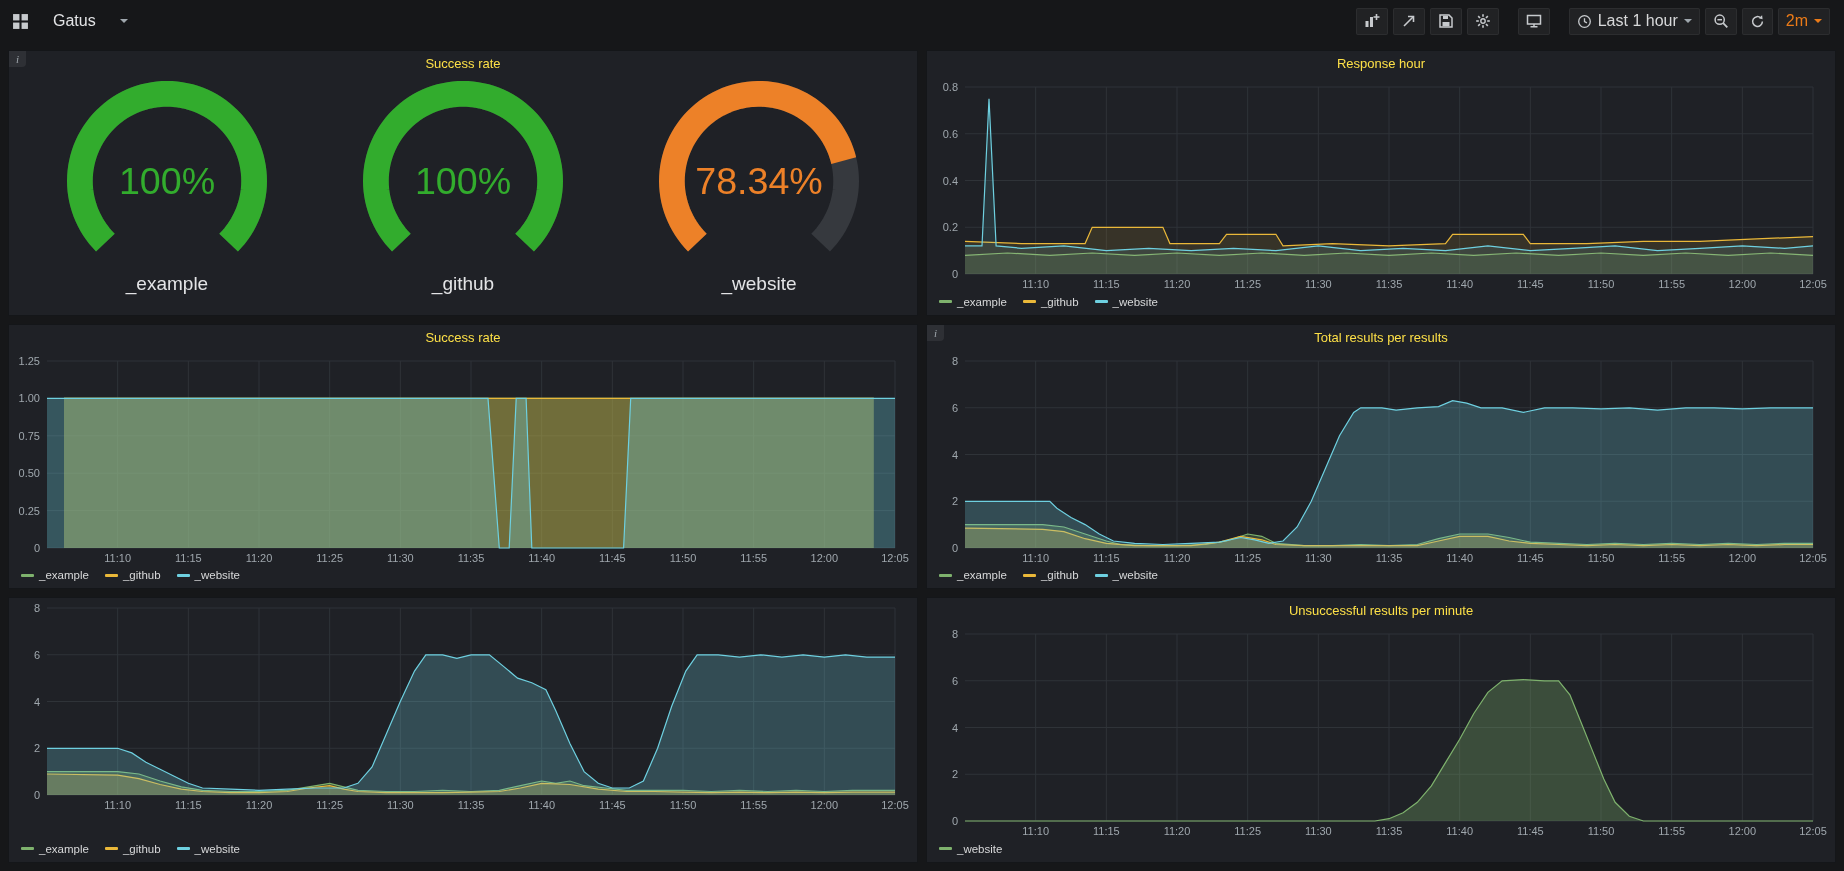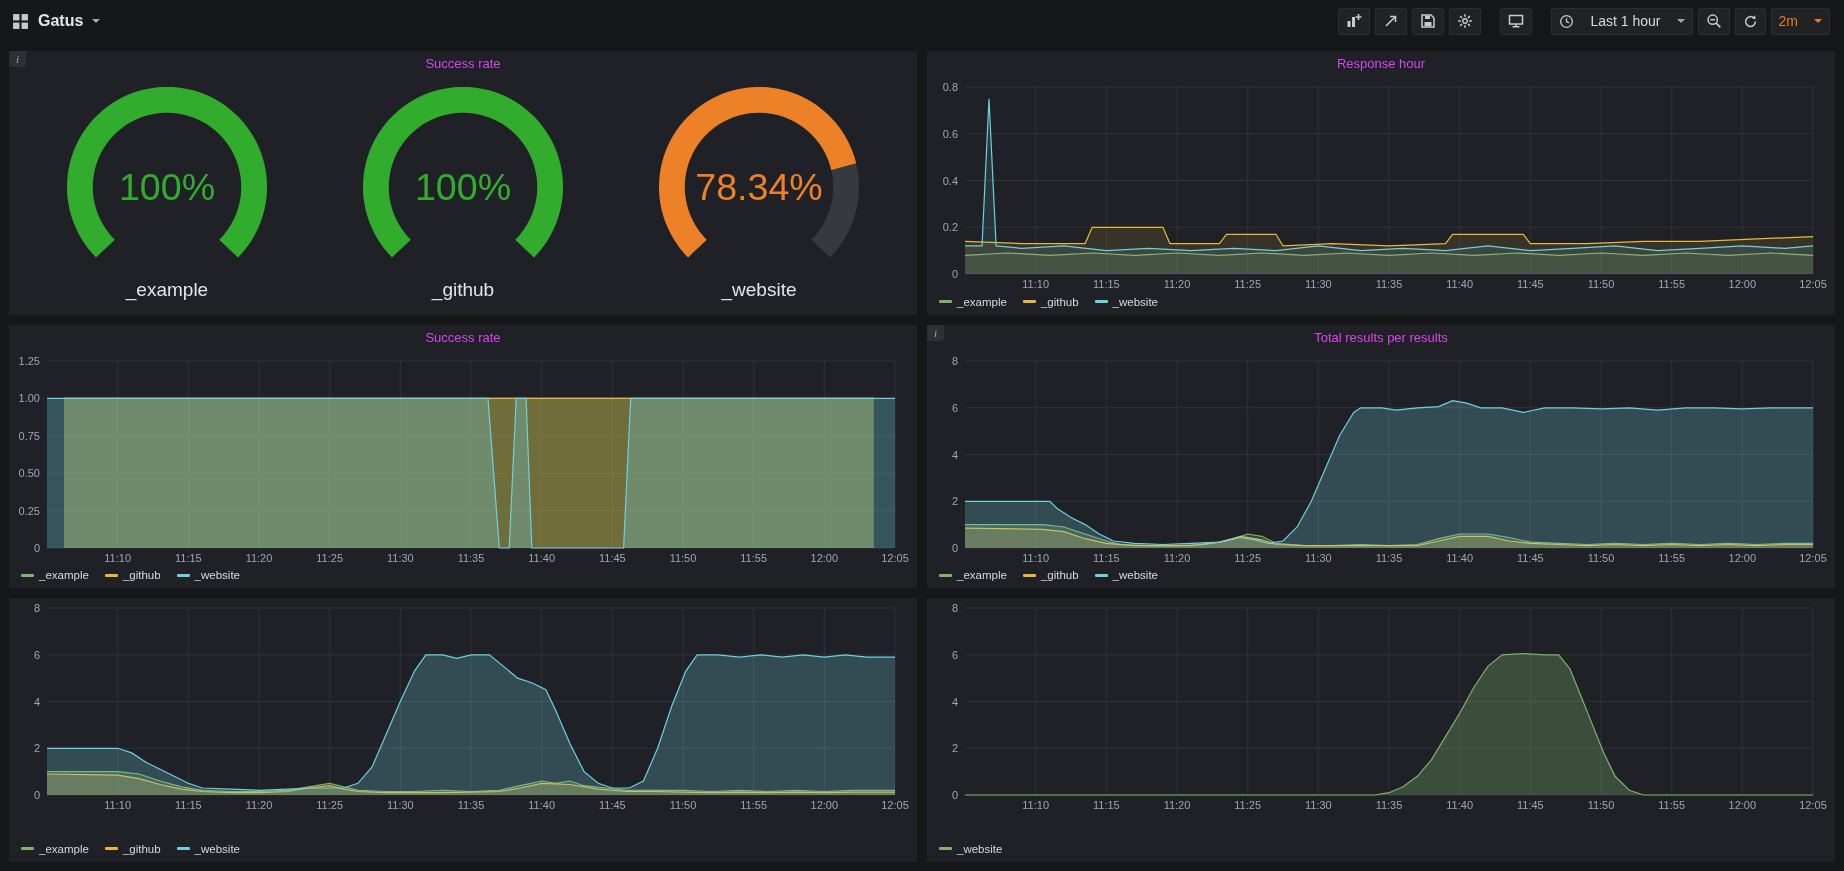--- a/index.html
+++ b/index.html
@@ -4,61 +4,61 @@
 <style>
   * { box-sizing: border-box; }
   html,body { margin:0; padding:0; }
   body {
     width:1844px; height:871px; overflow:hidden;
     background:#161719; color:#d8d9da;
     font-family:"Liberation Sans", sans-serif;
   }
   
   .navbar { height:42px; display:flex; align-items:center; padding:0 14px 0 12px; background:#161719; }
-  .nav-left { display:flex; align-items:center; gap:9px; cursor:pointer;font-weight:bold; }
+  .nav-left { display:flex; align-items:center; gap:24px; cursor:pointer; }
   .nav-title { font-size:16px; color:#e3e4e6; }
   .caret-down { width:0;height:0;border-left:4px solid transparent;border-right:4px solid transparent;border-top:4px solid #9fa7ad; display:inline-block; }
   .caret-down.orange { border-top-color:#eb7b18; }
   .nav-right { margin-left:auto; display:flex; align-items:center; gap:5px; }
   .icon-btn {
-    height:27px; min-width:30px; padding:0 7px; display:flex; align-items:center; justify-content:center; gap:16px;
+    height:27px; min-width:30px; padding:0 7px; display:flex; align-items:center; justify-content:center; gap:6px;
     background:rgba(255,255,255,0.05); border:1px solid rgba(255,255,255,0.05); border-radius:2px; cursor:pointer;
-    font-size:14px; color:#d8d9da;
+    font-size:16px; color:#d8d9da;
   }
   .icon-btn.spaced { margin-left:14px; }
   .orange-text { color:#eb7b18; }
   
   .dashboard {
     height:829px; padding:8px; display:grid; gap:8px;
     grid-template-columns:1fr 1fr; grid-template-rows:1fr 1fr 1fr;
   }
   .panel {
     position:relative; background:#1f2126; border:1px solid #141619;
     display:flex; flex-direction:column; min-height:0;
   }
   .panel-title {
     flex:0 0 26px; line-height:26px; text-align:center;
-    font-size:13px; font-weight:500; color:#d946ef; cursor:pointer;
+    font-size:13px; font-weight:500; color:#fde047; cursor:pointer;
   }
   .chart { flex:1 1 auto; min-height:0; position:relative; }
   .legend {
     flex:0 0 21px; display:flex; align-items:center; gap:16px;
     padding:0 0 5px 12px; font-size:11.5px; color:#d8d9da;
   }
   .legend-item { display:flex; align-items:center; gap:5px; cursor:pointer; }
   .legend-marker { width:13px; height:3px; border-radius:1px; display:inline-block; }
   .info-corner {
     position:absolute; top:0; left:0; z-index:2; width:17px; height:16px;
     display:flex; align-items:center; justify-content:center;
     background:rgba(255,255,255,0.07); border-bottom-right-radius:4px;
     color:#9fa7ad; font-size:11px; font-style:italic; font-family:"Liberation Serif", serif;
     cursor:pointer;
   }
   
-  .gauges { flex:1 1 auto; display:flex; align-items:center; justify-content:space-around; padding:0 10px 8px; }
+  .gauges { flex:1 1 auto; display:flex; align-items:flex-start; justify-content:space-around; padding:0 10px 8px; }
   .gauge { display:flex; flex-direction:column; align-items:center; }
   .gauge-label { font-size:19px; color:#e3e4e6; margin-top:-2px; }
 </style>
 </head>
 <body>
 
 <div class="navbar">
   <div class="nav-left">
     <span style="display:flex">
       <svg width="17" height="17" viewBox="0 0 16 16">
@@ -427,20 +427,21 @@
           <span>_github</span>
         </span>
         <span class="legend-item">
           <span class="legend-marker" style="background: rgb(110, 208, 224);"></span>
           <span>_website</span>
         </span>
       </div>
   </section>
 
   <section class="panel">
+    <div class="panel-title">Unsuccessful results per minute</div>
     <div class="chart"><svg width="908" height="217">
           <line x1="108.66666666666666" x2="108.66666666666666" y1="10" y2="197" stroke="#2f3338" stroke-width="1"></line>
           <text x="108.66666666666666" y="211" text-anchor="middle" fill="#9fa7ad" font-size="11">11:10</text>
           <line x1="179.33333333333331" x2="179.33333333333331" y1="10" y2="197" stroke="#2f3338" stroke-width="1"></line>
           <text x="179.33333333333331" y="211" text-anchor="middle" fill="#9fa7ad" font-size="11">11:15</text>
           <line x1="250" x2="250" y1="10" y2="197" stroke="#2f3338" stroke-width="1"></line>
           <text x="250" y="211" text-anchor="middle" fill="#9fa7ad" font-size="11">11:20</text>
           <line x1="320.66666666666663" x2="320.66666666666663" y1="10" y2="197" stroke="#2f3338" stroke-width="1"></line>
           <text x="320.66666666666663" y="211" text-anchor="middle" fill="#9fa7ad" font-size="11">11:25</text>
           <line x1="391.33333333333337" x2="391.33333333333337" y1="10" y2="197" stroke="#2f3338" stroke-width="1"></line>

